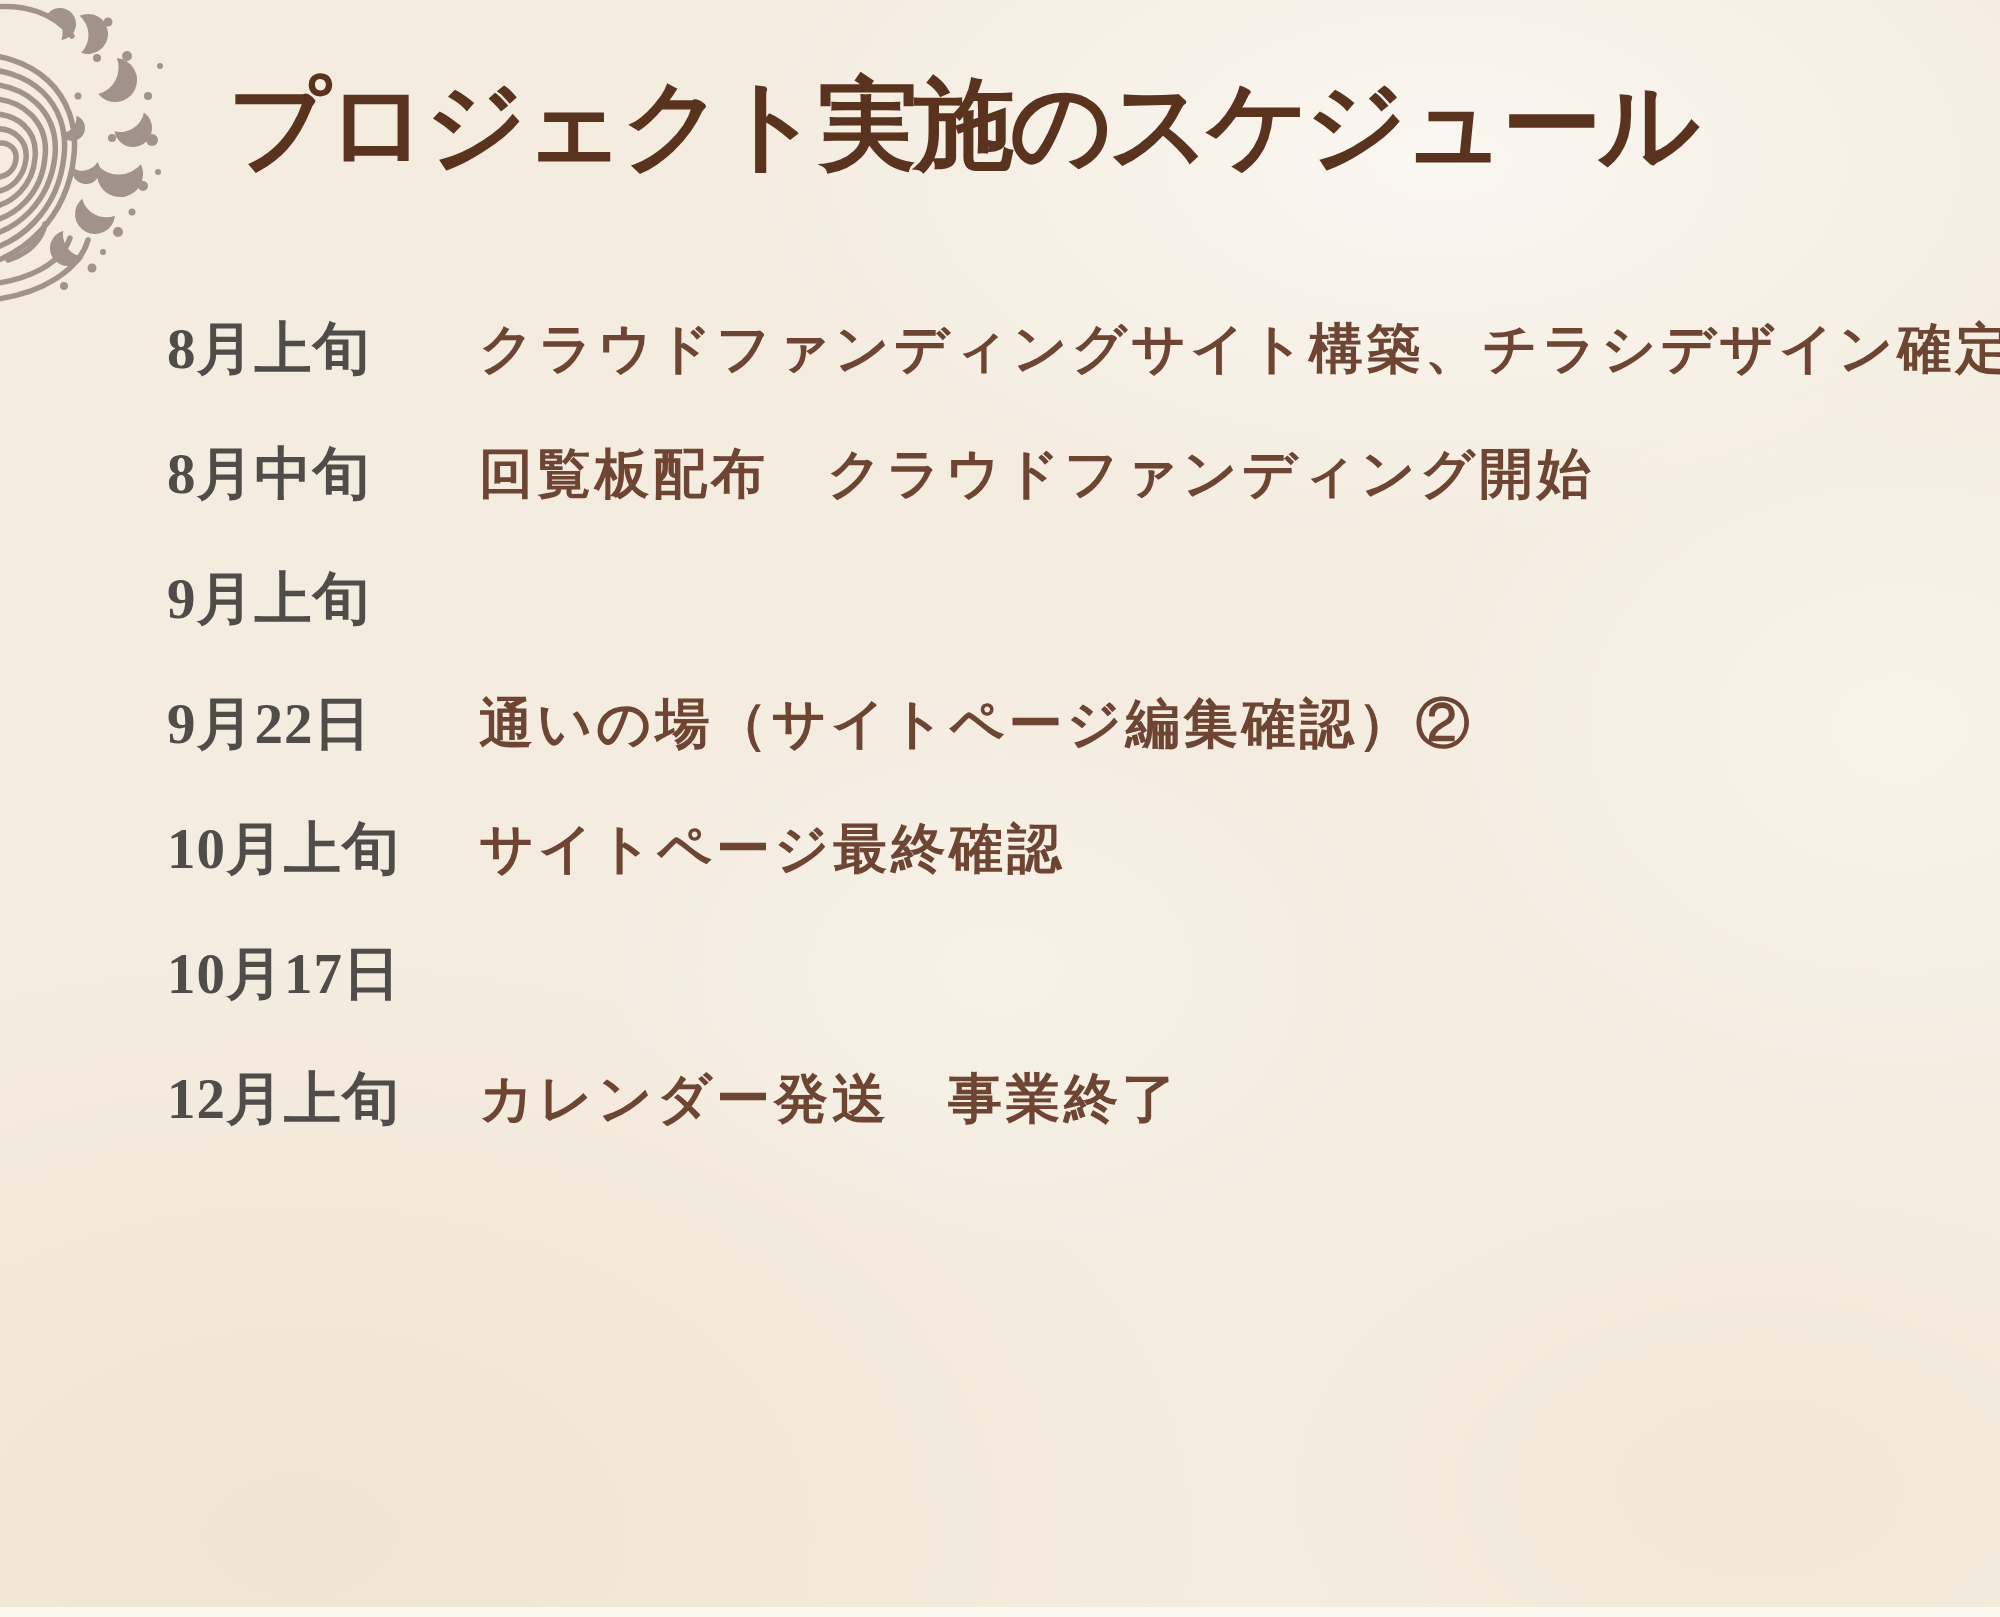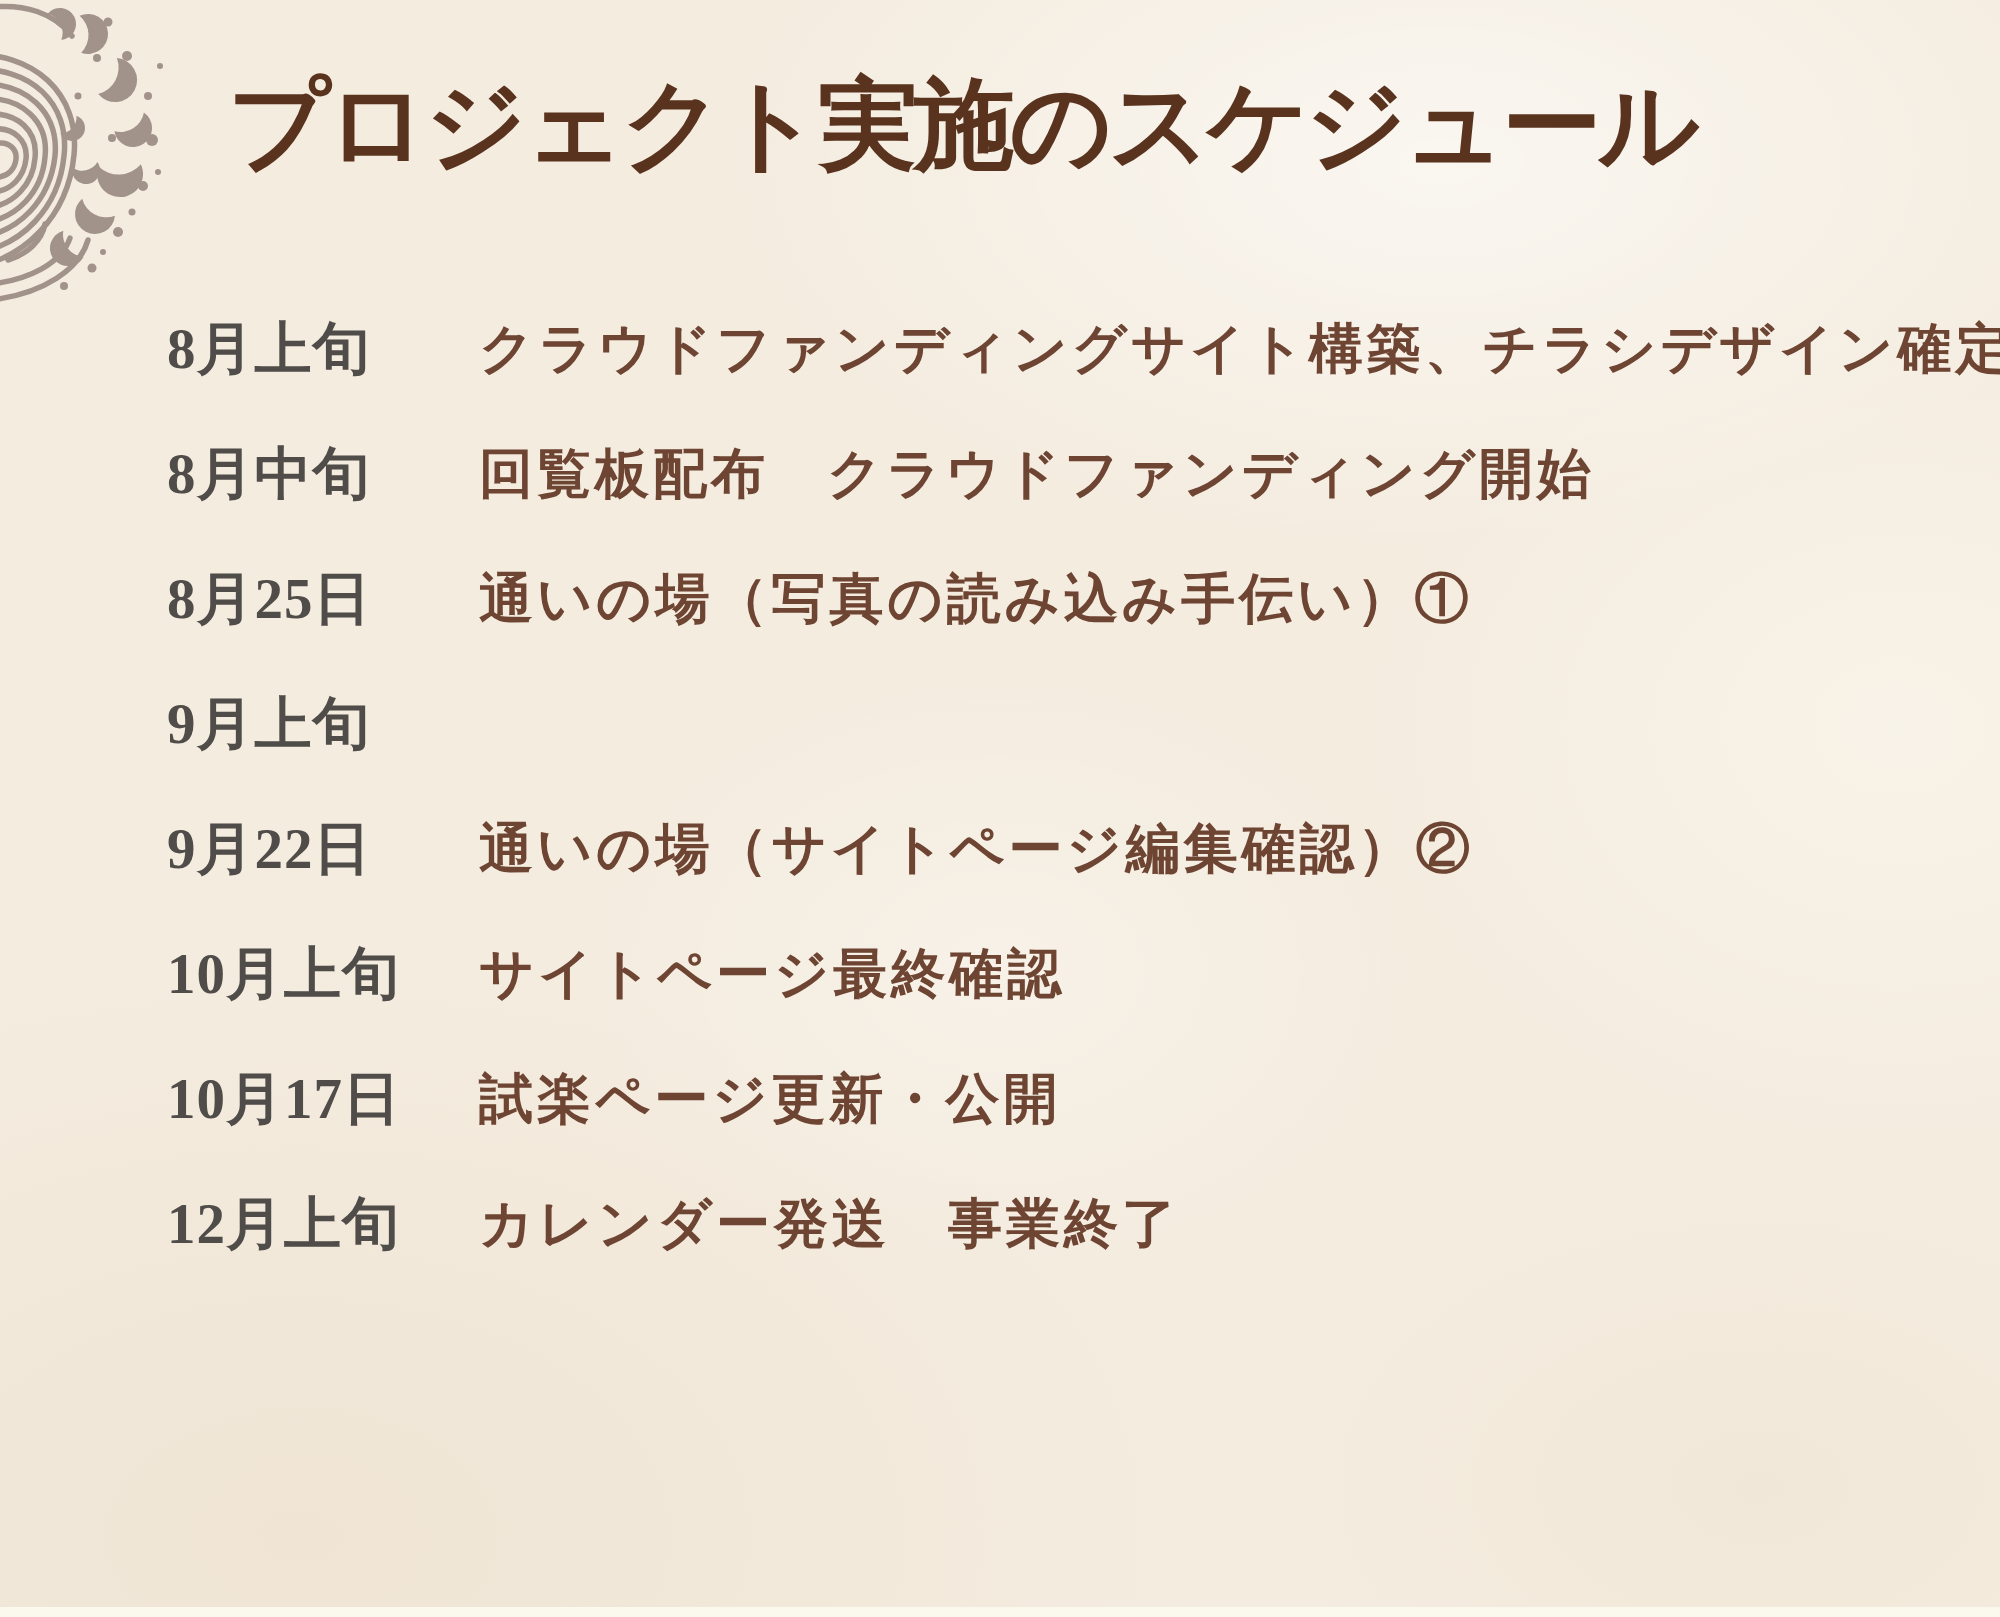--- a/index.html
+++ b/index.html
@@ -130,37 +130,32 @@
   <div class="schedule">
     <div class="row">
       <span class="date">8月上旬</span>
       <span class="desc">クラウドファンディングサイト構築、チラシデザイン確定</span>
     </div>
     <div class="row">
       <span class="date">8月中旬</span>
       <span class="desc">回覧板配布　クラウドファンディング開始</span>
     </div>
     <div class="row">
-      <span class="date">8月25日</span>
-      <span class="desc">通いの場（写真の読み込み手伝い）①</span>
-    </div>
-    <div class="row">
       <span class="date">9月上旬</span>
     </div>
     <div class="row">
       <span class="date">9月22日</span>
       <span class="desc">通いの場（サイトページ編集確認）②</span>
     </div>
     <div class="row">
       <span class="date">10月上旬</span>
       <span class="desc">サイトページ最終確認</span>
     </div>
     <div class="row">
       <span class="date">10月17日</span>
-      <span class="desc">試楽ページ更新・公開</span>
     </div>
     <div class="row">
       <span class="date">12月上旬</span>
       <span class="desc">カレンダー発送　事業終了</span>
     </div>
   </div>
 
   <div class="bottom-strip"></div>
 </div>
 

